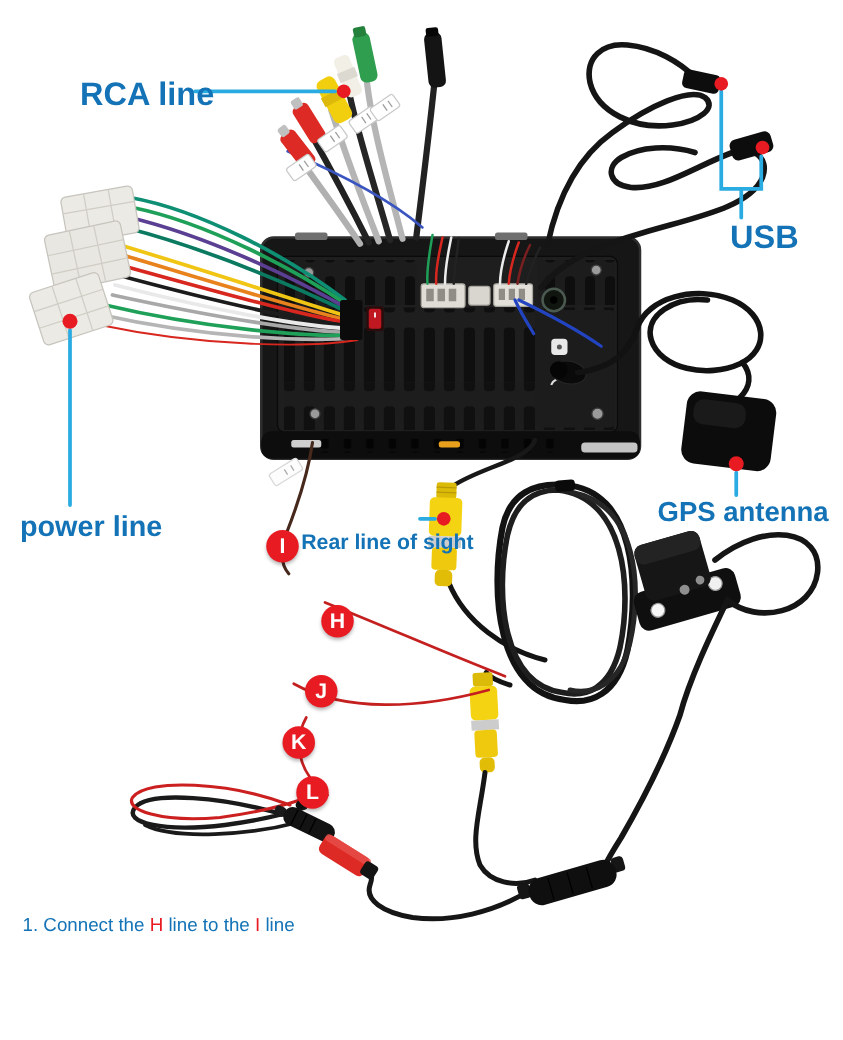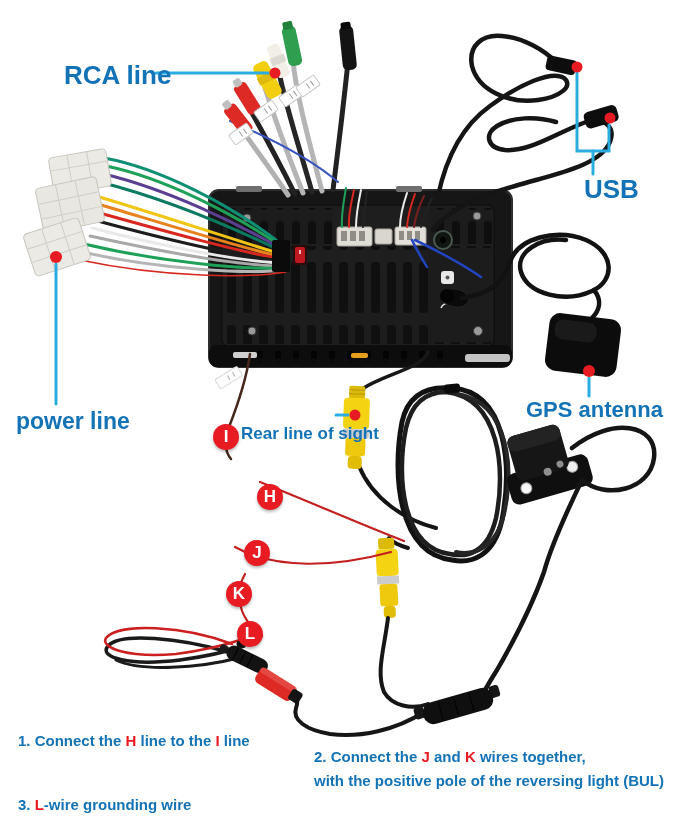--- a/index.html
+++ b/index.html
@@ -20,21 +20,21 @@
     background:var(--accent-red);color:#fff;font-weight:bold;font-size:17px;
     display:flex;align-items:center;justify-content:center;
     transform:translate(-50%,-50%);box-shadow:0 2px 3px rgba(0,0,0,.28);
   }
   .mk-i{left:226px;top:437px;}
   .mk-h{left:270px;top:497px;}
   .mk-j{left:257px;top:553px;}
   .mk-k{left:239px;top:594px;}
   .mk-l{left:250px;top:634px;}
   .note{position:absolute;z-index:3;}
-  .note p{margin:0;font-weight:bold;font-size:15px;color:var(--label-blue);white-space:nowrap;}
+  .note p{margin:0;font-weight:normal;font-size:15px;color:var(--label-blue);white-space:nowrap;}
   .note-1{left:18px;top:729px;}
   .note-1 p{line-height:23px;}
   .note-3{left:18px;top:796px;}
   .note-2{left:314px;top:745px;}
   .note-2 p{line-height:24px;}
   .seg-red{color:var(--accent-red);}
   .dot{fill:var(--accent-red);}
   .leader{stroke:var(--leader-cyan);stroke-width:3;fill:none;stroke-linecap:round;}
 </style>
 </head>
@@ -358,20 +358,13 @@
 
   <div class="marker mk-i">I</div>
   <div class="marker mk-h">H</div>
   <div class="marker mk-j">J</div>
   <div class="marker mk-k">K</div>
   <div class="marker mk-l">L</div>
 
   <div class="note note-1">
     <p><span>1. Connect the </span><span class="seg-red">H</span><span> line to the </span><span class="seg-red">I</span><span> line</span></p>
   </div>
-  <div class="note note-3">
-    <p><span>3. </span><span class="seg-red">L</span><span>-wire grounding wire</span></p>
-  </div>
-  <div class="note note-2">
-    <p><span>2. Connect the </span><span class="seg-red">J</span><span> and </span><span class="seg-red">K</span><span> wires together,</span></p>
-    <p><span>with the positive pole of the reversing light (BUL)</span></p>
-  </div>
 </div>
 
 </body></html>

